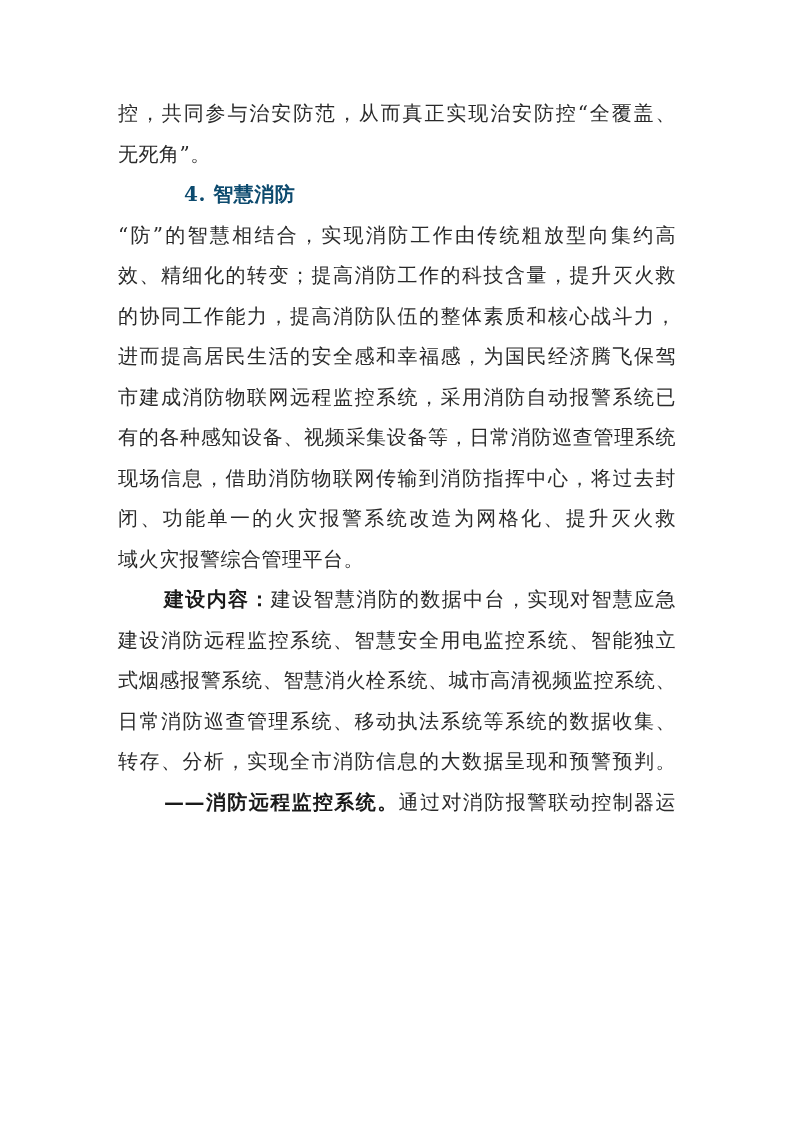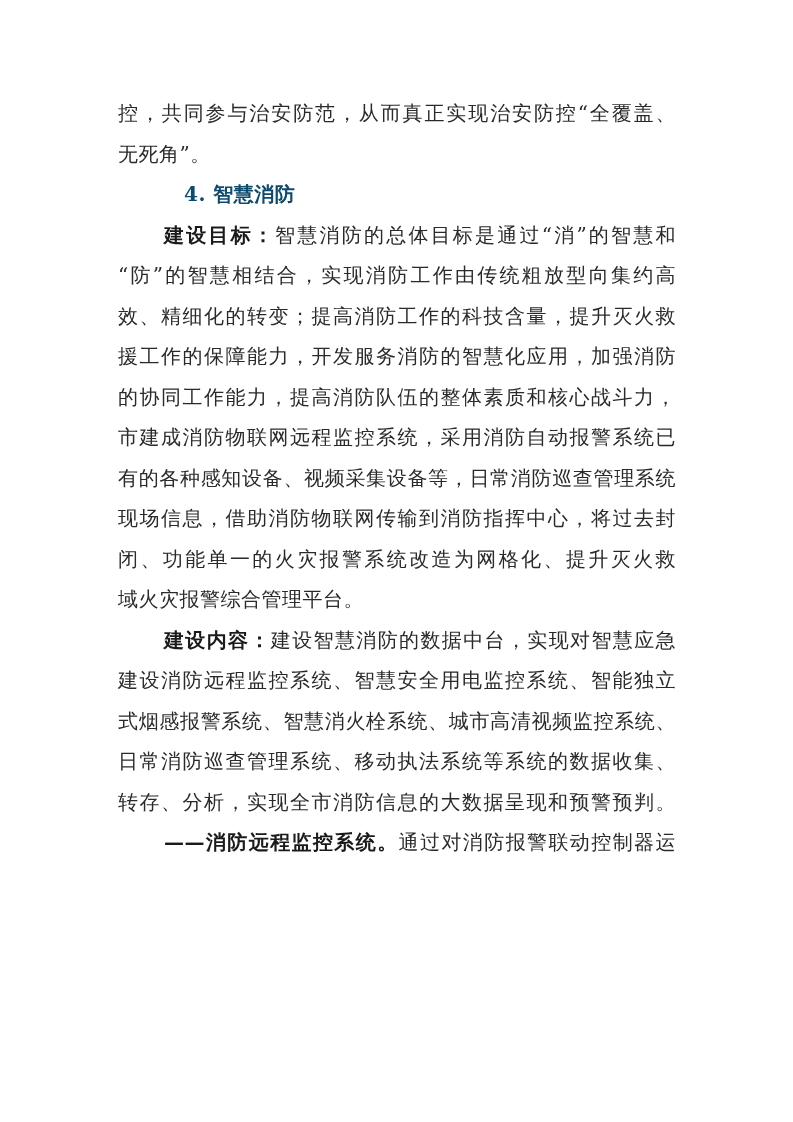--- a/index.html
+++ b/index.html
@@ -50,27 +50,24 @@
 </head>
 <body>
 
 <div class="page">
 
   <div class="line">控，共同参与治安防范，从而真正实现治安防控“全覆盖、</div>
   <div class="line last">无死角”。</div>
 
   <div class="line heading">4. 智慧消防</div>
 
-  <div class="line indent">
-    <span class="bold">建设目标：</span><span>智慧消防的总体目标是通过“消”的智慧和</span>
-  </div>
   <div class="line">“防”的智慧相结合，实现消防工作由传统粗放型向集约高</div>
   <div class="line">效、精细化的转变；提高消防工作的科技含量，提升灭火救</div>
-  <div class="line">援工作的保障能力，开发服务消防的智慧化应用，加强消防</div>
   <div class="line">的协同工作能力，提高消防队伍的整体素质和核心战斗力，</div>
+  <div class="line">进而提高居民生活的安全感和幸福感，为国民经济腾飞保驾</div>
   <div class="line">市建成消防物联网远程监控系统，采用消防自动报警系统已</div>
   <div class="line">有的各种感知设备、视频采集设备等，日常消防巡查管理系统</div>
   <div class="line">现场信息，借助消防物联网传输到消防指挥中心，将过去封</div>
   <div class="line">闭、功能单一的火灾报警系统改造为网格化、提升灭火救</div>
   <div class="line last">域火灾报警综合管理平台。</div>
 
   <div class="line indent">
     <span class="bold">建设内容：</span><span>建设智慧消防的数据中台，实现对智慧应急</span>
   </div>
   <div class="line">建设消防远程监控系统、智慧安全用电监控系统、智能独立</div>

